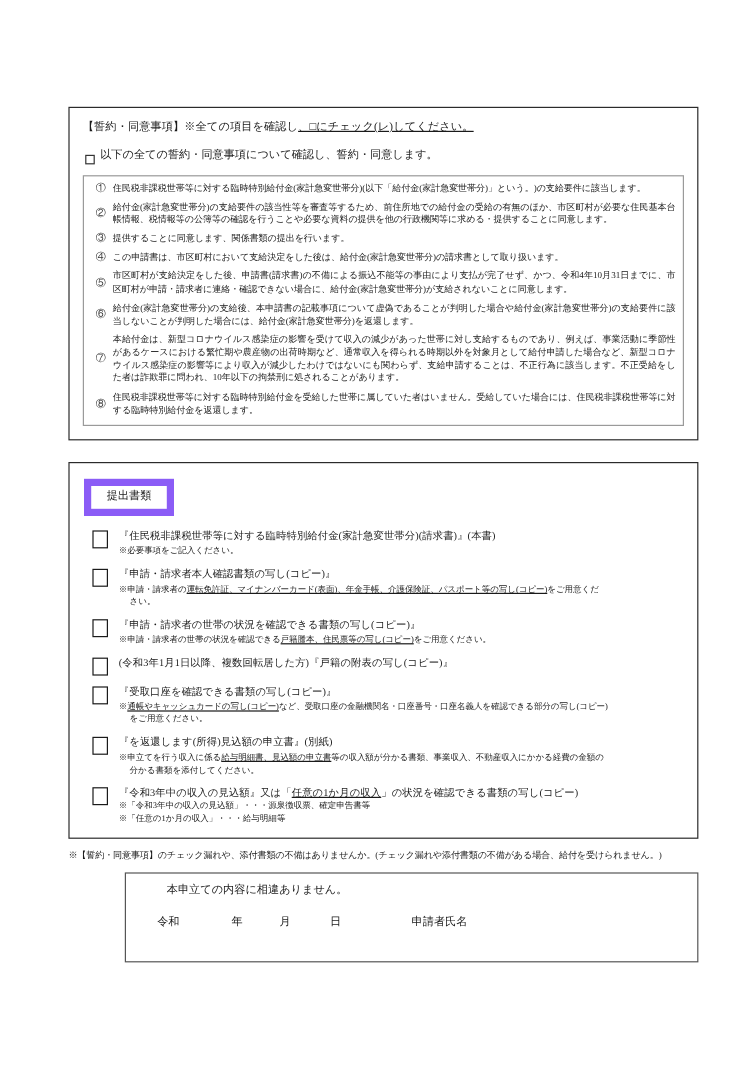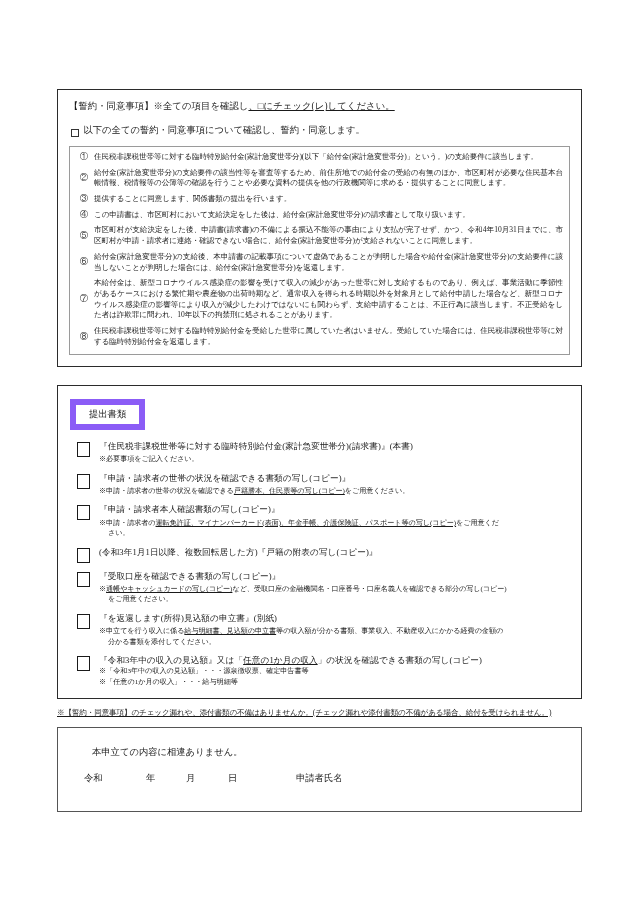--- a/index.html
+++ b/index.html
@@ -147,29 +147,29 @@
   }
   .u { text-decoration: underline; }
 
   
   #warning-line {
     margin-top: 9px;
     font-size: 7.6px;
     line-height: 1.3;
     letter-spacing: -0.15px;
     white-space: nowrap;
-    text-decoration: underline;
   }
 
   
   #signature-section {
     margin-top: 9px;
     height: 65px;
-    padding: 18px 0 0 26px;
+    padding: 8px 0 0 26px;
     border: 1.1px solid #555;
+    margin-left: 47px;
   }
   .sig-statement {
     font-size: 9.3px;
     line-height: 1.3;
     margin-bottom: 14px;
     padding-left: 8px;
   }
   .sig-fields {
     display: flex;
     align-items: flex-end;
@@ -241,32 +241,32 @@
       <div class="doc-body">
         <div class="doc-title">『住民税非課税世帯等に対する臨時特別給付金(家計急変世帯分)(請求書)』(本書)</div>
         <div class="doc-note"><span>※必要事項をご記入ください。</span></div>
       </div>
     </div>
 
     
     <div class="doc-row">
       <span class="doc-cb"></span>
       <div class="doc-body">
-        <div class="doc-title">『申請・請求者の世帯の状況を確認できる書類の写し(コピー)』</div>
-        <div class="doc-note"><span>※申請・請求者の世帯の状況を確認できる</span><span class="u">戸籍謄本、住民票等の写し(コピー)</span><span>をご用意ください。</span></div>
-      </div>
-    </div>
-
-    
-    <div class="doc-row">
-      <span class="doc-cb"></span>
-      <div class="doc-body">
         <div class="doc-title">『申請・請求者本人確認書類の写し(コピー)』</div>
         <div class="doc-note"><span>※申請・請求者の</span><span class="u">運転免許証、マイナンバーカード(表面)、年金手帳、介護保険証、パスポート等の写し(コピー)</span><span>をご用意くだ</span></div>
         <div class="doc-note-indent">さい。</div>
+      </div>
+    </div>
+
+    
+    <div class="doc-row">
+      <span class="doc-cb"></span>
+      <div class="doc-body">
+        <div class="doc-title">『申請・請求者の世帯の状況を確認できる書類の写し(コピー)』</div>
+        <div class="doc-note"><span>※申請・請求者の世帯の状況を確認できる</span><span class="u">戸籍謄本、住民票等の写し(コピー)</span><span>をご用意ください。</span></div>
       </div>
     </div>
 
     
     <div class="doc-row">
       <span class="doc-cb"></span>
       <div class="doc-body">
         <div class="doc-title">(令和3年1月1日以降、複数回転居した方)『戸籍の附表の写し(コピー)』</div>
       </div>
     </div>

